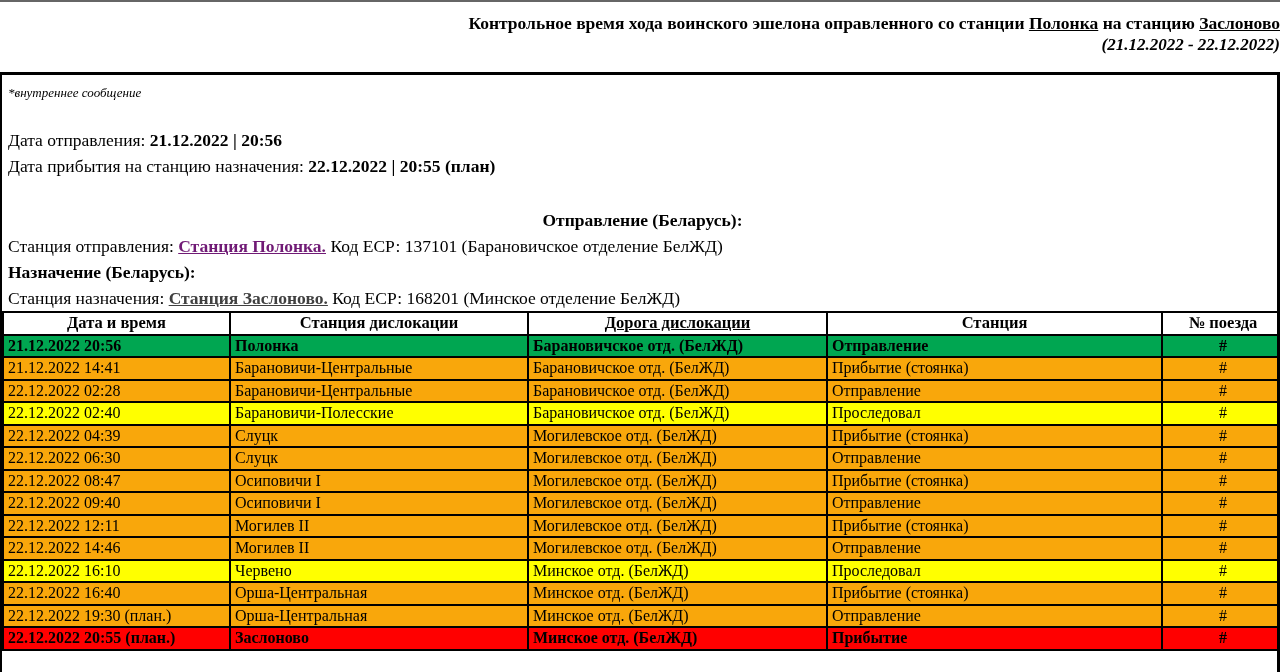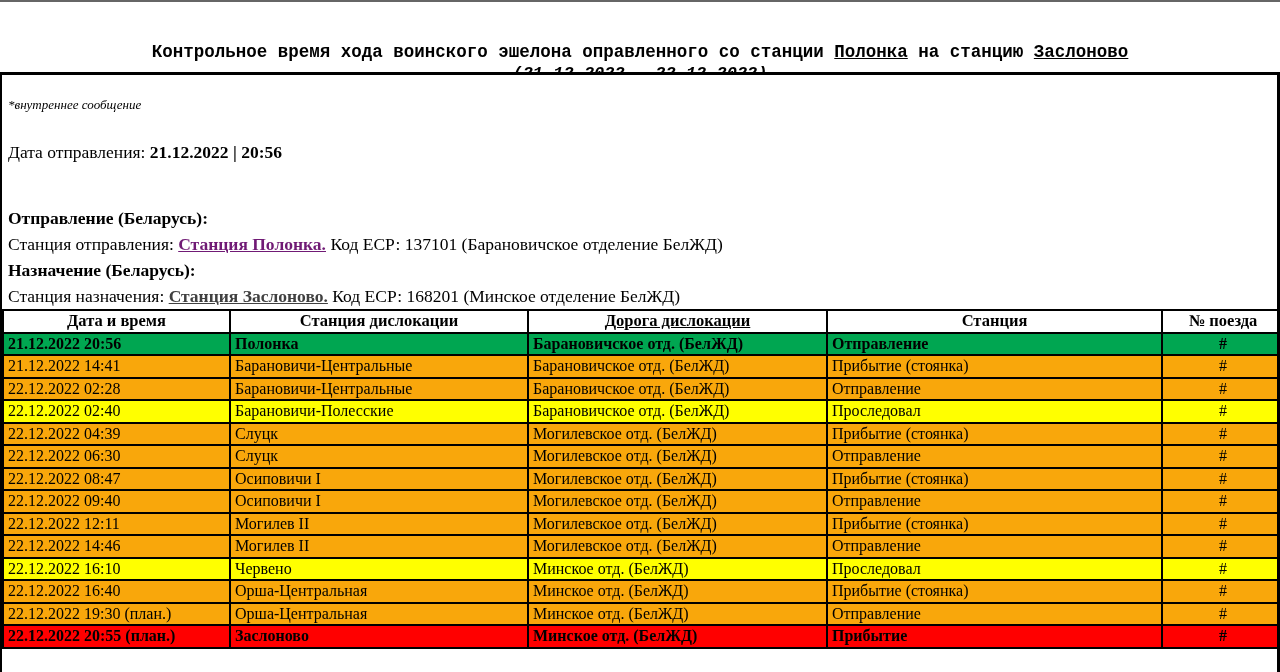--- a/index.html
+++ b/index.html
@@ -2,34 +2,34 @@
 <html><head>
 <meta charset="utf-8">
 <style>
   html,body{margin:0;padding:0;}
   body{
     width:1280px;height:672px;overflow:hidden;background:#fff;
     font-family:"Liberation Serif","DejaVu Serif",serif;color:#000;position:relative;
   }
   .top-edge{height:2px;background:#666;width:100%;}
   
-  .title-block{height:70px;text-align:center;padding-top:39px;box-sizing:border-box;font-family:Liberation Mono, monospace;}
+  .title-block{height:70px;text-align:right;padding-top:10px;box-sizing:border-box;}
   .title-line1{font-size:17.5px;font-weight:bold;line-height:22px;}
   .title-line2{font-size:17px;font-weight:bold;font-style:italic;line-height:22px;}
   .u{text-decoration:underline;}
   
   .content-box{
     position:absolute;left:0;right:0;top:72px;bottom:0;
     border-top:3px solid #000;border-left:2px solid #000;border-right:3px solid #000;
     overflow:hidden;background:#fff;
   }
-  .note{margin:22px 0 0 6px;font-size:13px;line-height:16px;font-style:italic;}
+  .note{margin:10px 0 0 6px;font-size:13px;line-height:16px;font-style:italic;}
   .textline{font-size:17.5px;line-height:26px;margin-left:6px;}
   .mt-dep{margin-top:26px;}
-  .mt-sec1{margin-top:40px;}
+  .mt-sec1{margin-top:28px;text-align:center;}
   .mt-sec2{}
   .sect-header{font-weight:bold;}
   .station-link{font-weight:bold;text-decoration:underline;cursor:pointer;}
   
   table.timeline{
     border-collapse:collapse;table-layout:fixed;width:1271px;margin-top:0;
     font-size:16px;
   }
   table.timeline th,table.timeline td{
     border:2px solid #000;height:20.5px;padding:0 4px;overflow:hidden;white-space:nowrap;
@@ -51,20 +51,21 @@
   <div class="title-line1"><span>Контрольное время хода воинского эшелона оправленного со станции </span><span class="u">Полонка</span><span> на станцию </span><span class="u">Заслоново</span></div>
   <div class="title-line2">(21.12.2022 - 22.12.2022)</div>
 </div>
 
 <div class="content-box">
 
   <div class="note">*внутреннее сообщение</div>
 
   <div class="textline mt-dep"><span>Дата отправления: </span><b>21.12.2022 | 20:56</b></div>
 
+  <div class="textline"><span>Дата прибытия на станцию назначения: </span><b>22.12.2022 | 20:55 (план)</b></div>
 
   <div class="textline mt-sec1 sect-header">Отправление (Беларусь):</div>
 
   <div class="textline"><span>Станция отправления: </span><span class="station-link" id="origin-link" style="color: #701a75;">Станция Полонка.</span><span> Код ЕСР: 137101 (Барановичское отделение БелЖД)</span></div>
 
   <div class="textline mt-sec2 sect-header">Назначение (Беларусь):</div>
 
   <div class="textline"><span>Станция назначения: </span><span class="station-link" id="dest-link" style="color: #404040;">Станция Заслоново.</span><span> Код ЕСР: 168201 (Минское отделение БелЖД)</span></div>
 
   <table class="timeline">

